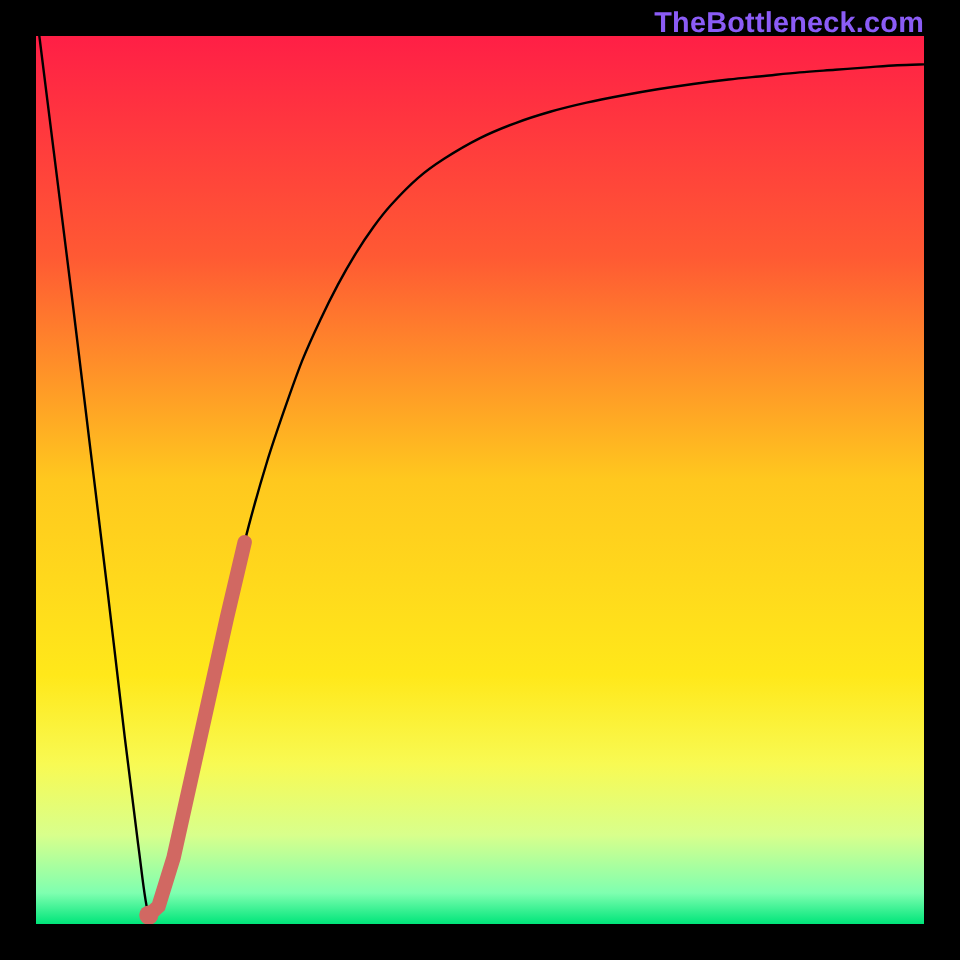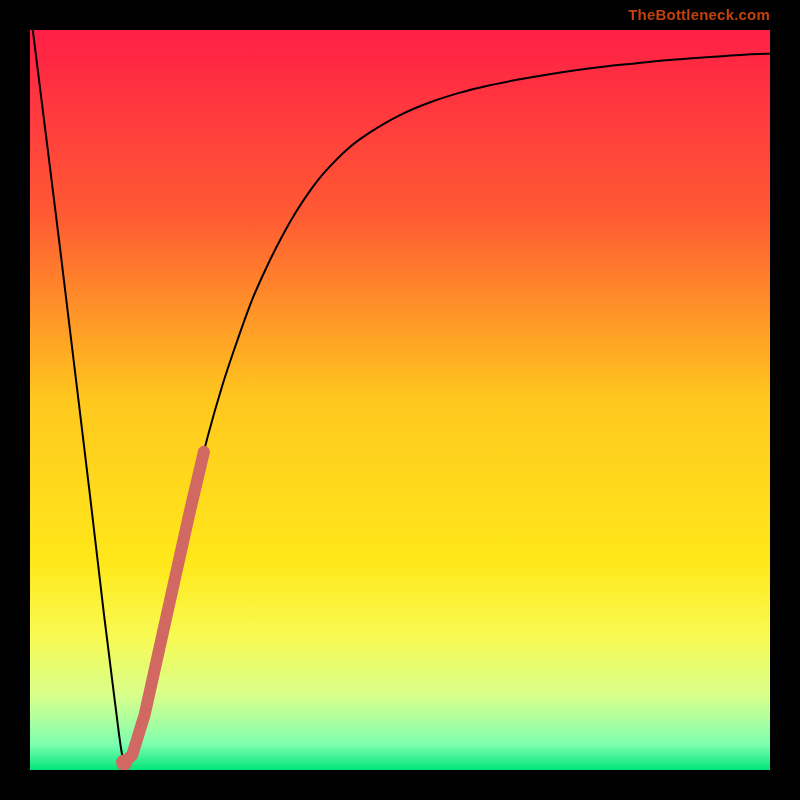--- a/index.html
+++ b/index.html
@@ -38,23 +38,23 @@
     left: 0;
     top: 0;
     width: 100%;
     height: 100%;
   }
   .watermark {
     position: absolute;
     top: 6px;
     right: 30px;
     font-family: Arial, Helvetica, sans-serif;
-    font-size: 15px;
+    font-size: 24px;
     font-weight: 600;
-    color: #c2410c;
+    color: #8b5cf6;
     letter-spacing: 0.2px;
   }
 </style>
 </head>
 <body>
 
 <div class="frame">
   <div class="plot">
     <svg class="gradient" viewBox="0 0 740 740" preserveAspectRatio="none">
       <defs>

